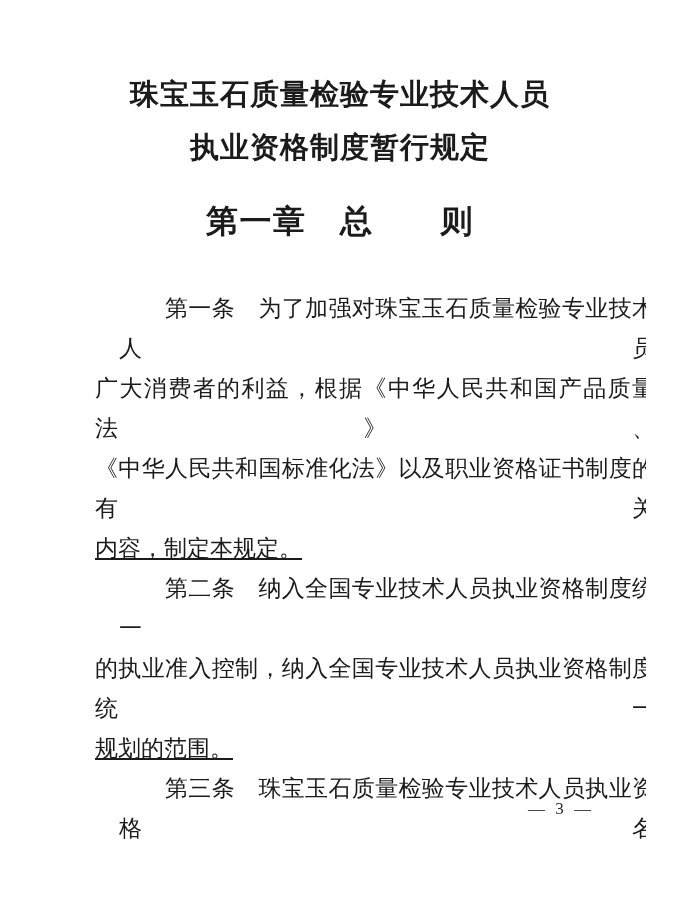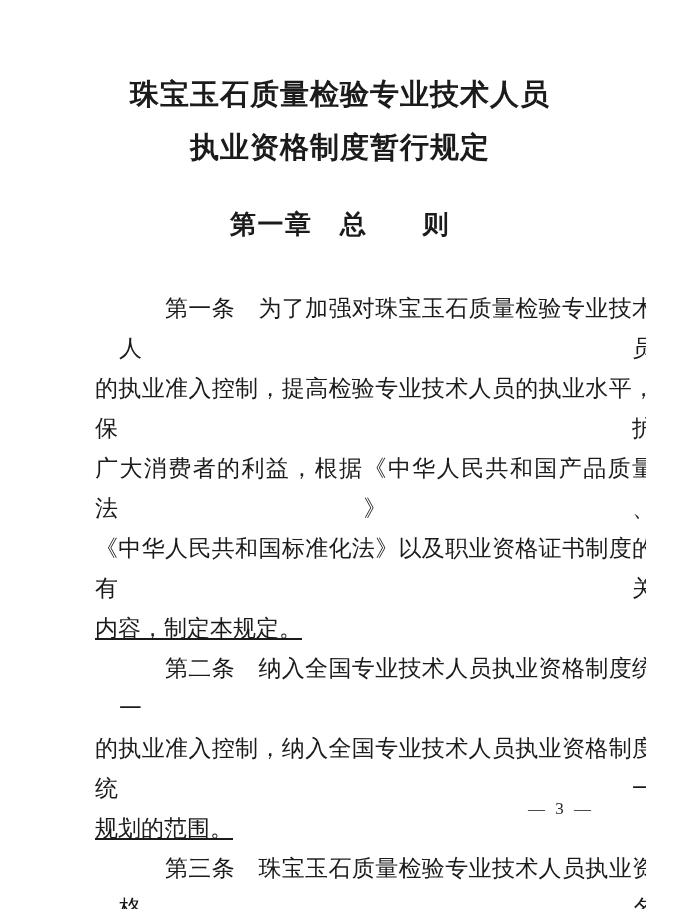--- a/index.html
+++ b/index.html
@@ -30,23 +30,23 @@
     line-height: 53px;
     letter-spacing: 1px;
     white-space: nowrap;
   }
   .chapter-heading {
     position: absolute;
     top: 207px;
     left: 0;
     width: 100%;
     text-align: center;
-    font-family: Liberation Sans, sans-serif;
+    font-family: Liberation Mono, monospace;
     font-weight: bold;
-    font-size: 26px;
+    font-size: 32px;
     letter-spacing: 1.5px;
     line-height: 34px;
   }
   .body-text {
     position: absolute;
     top: 289px;
     left: 61px;
     width: 560px;
     font-size: 23px;
     line-height: 40px;
@@ -83,21 +83,20 @@
     <div class="title-line">珠宝玉石质量检验专业技术人员</div>
     <div class="title-line">执业资格制度暂行规定</div>
   </div>
 
   <div class="chapter-heading">第一章　总　　则</div>
 
   <div class="body-text">
 
     <div class="paragraph">
       <div class="bodyline indent">第一条　为了加强对珠宝玉石质量检验专业技术人员</div>
-      <div class="bodyline">的执业准入控制，提高检验专业技术人员的执业水平，保护</div>
       <div class="bodyline">广大消费者的利益，根据《中华人民共和国产品质量法》、</div>
       <div class="bodyline">《中华人民共和国标准化法》以及职业资格证书制度的有关</div>
       <div class="bodyline para-end">内容，制定本规定。</div>
     </div>
 
     <div class="paragraph">
       <div class="bodyline indent">第二条　纳入全国专业技术人员执业资格制度统一</div>
       <div class="bodyline">的执业准入控制，纳入全国专业技术人员执业资格制度统一</div>
       <div class="bodyline para-end">规划的范围。</div>
     </div>

